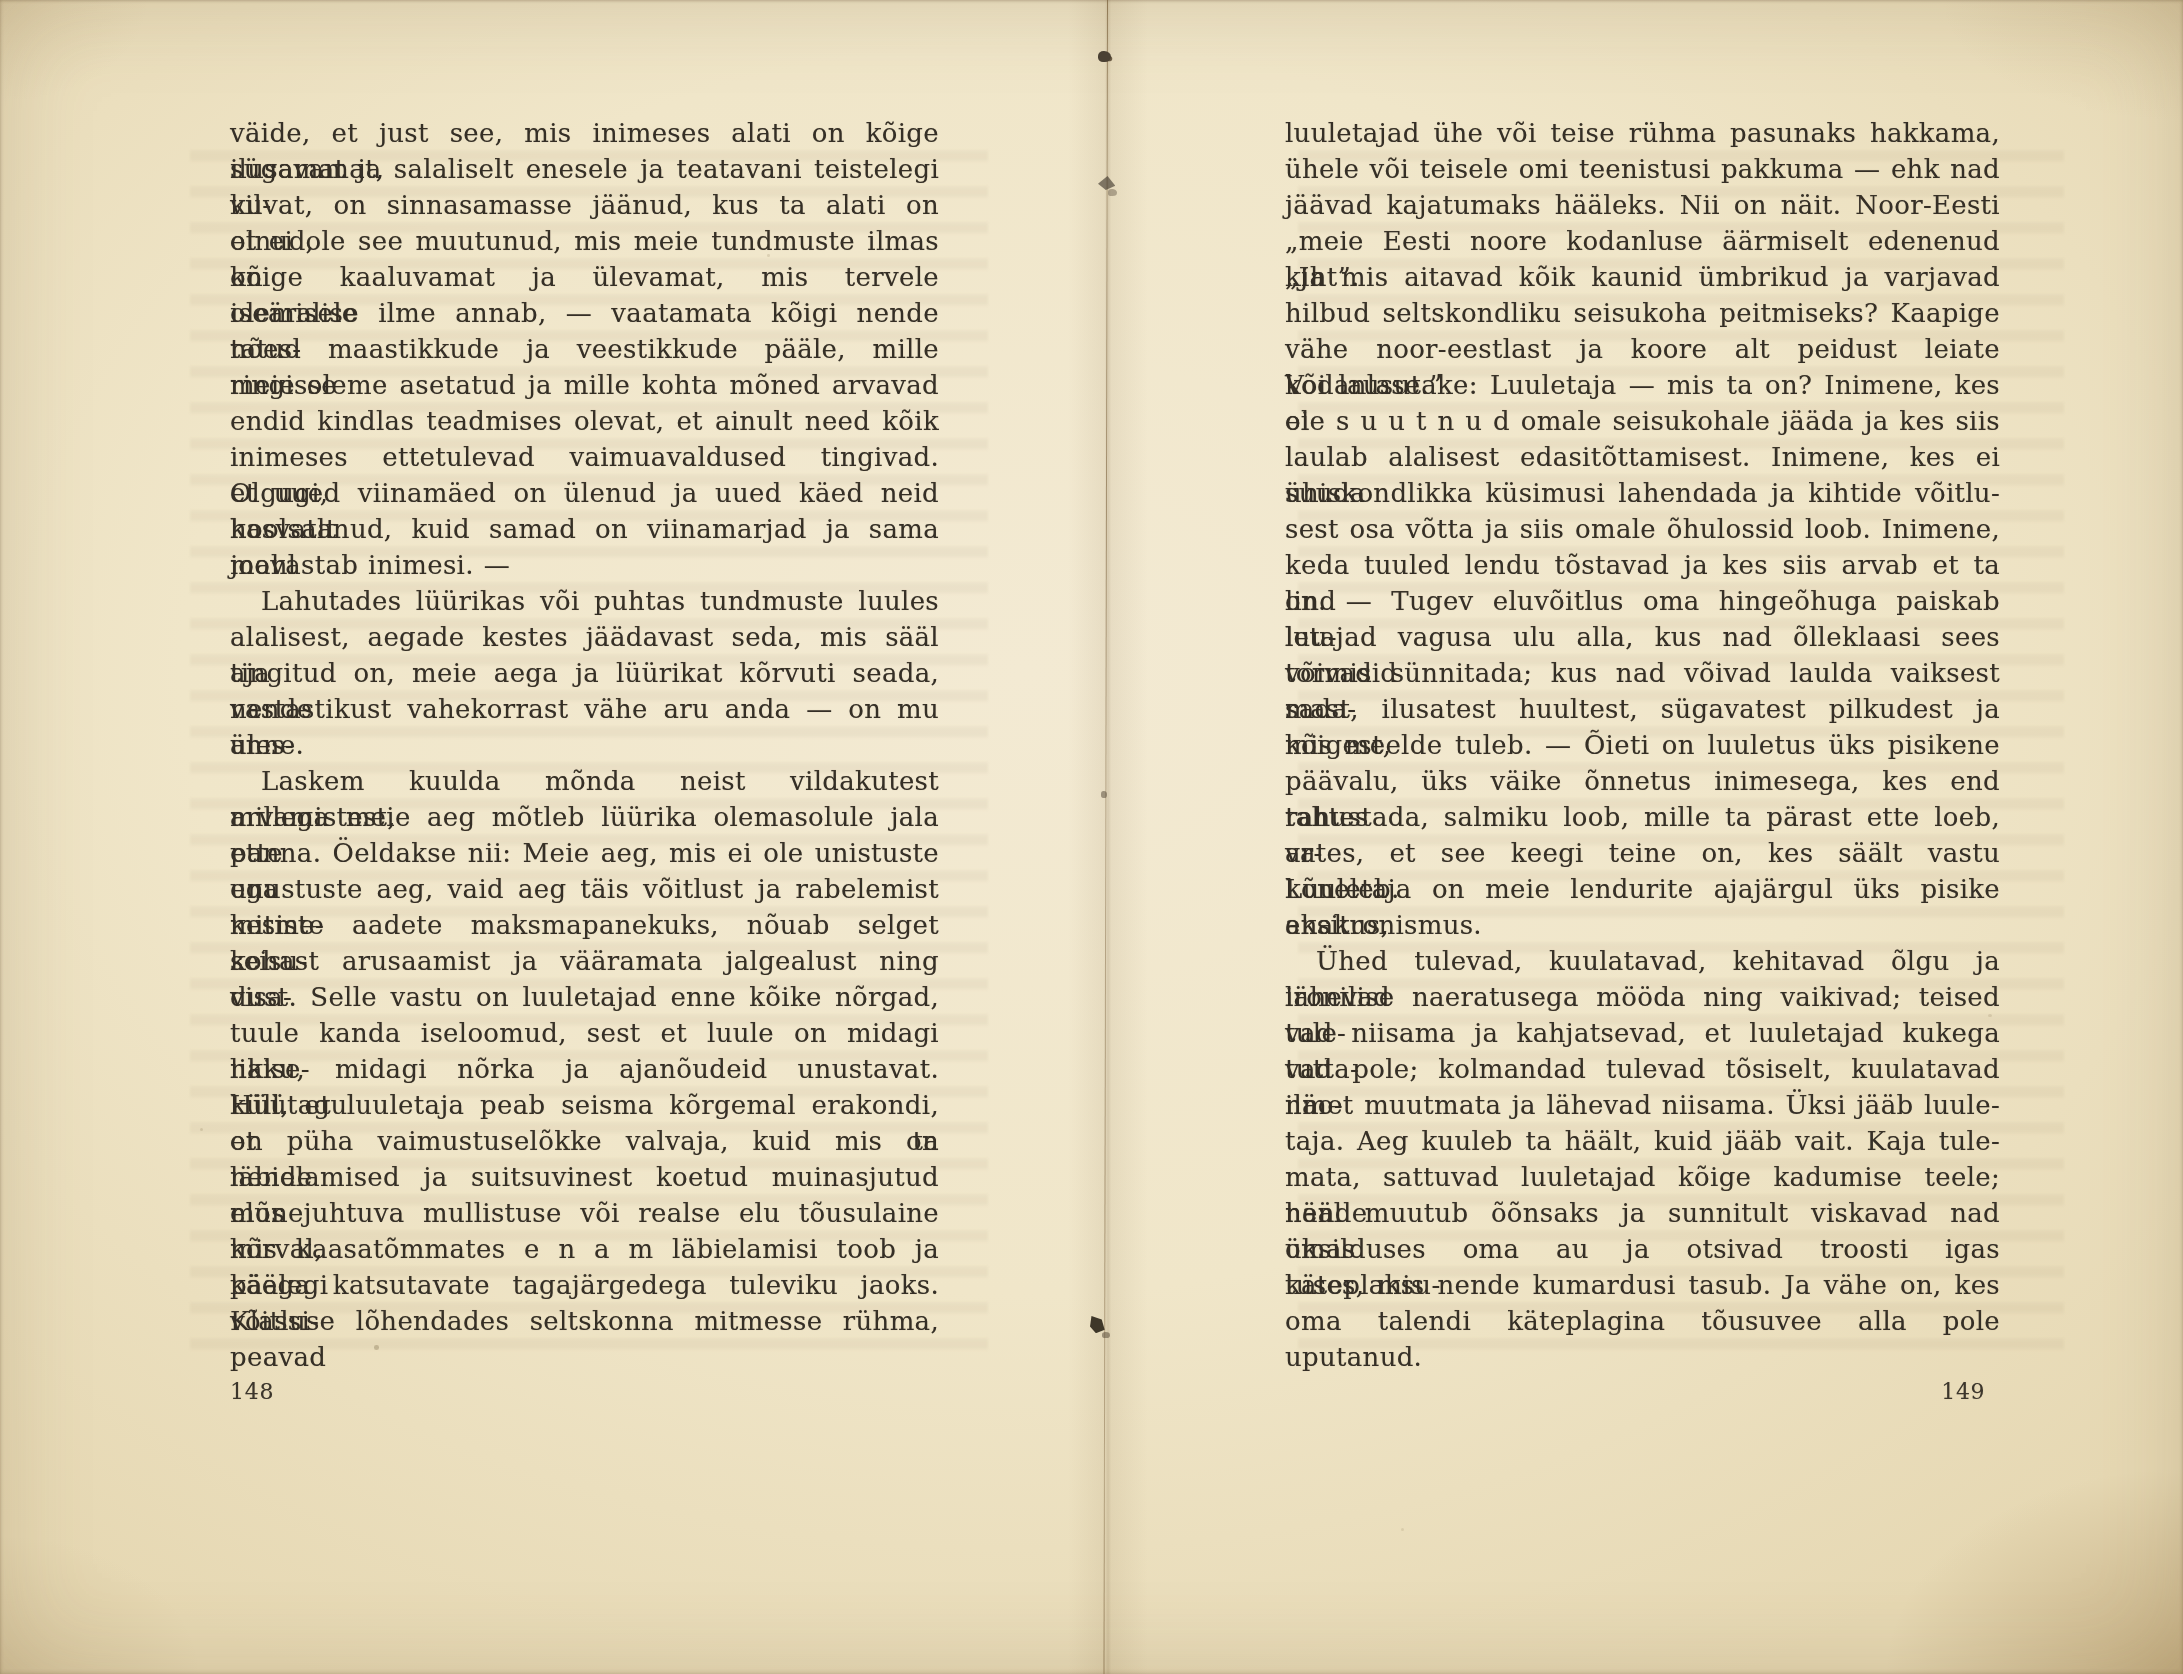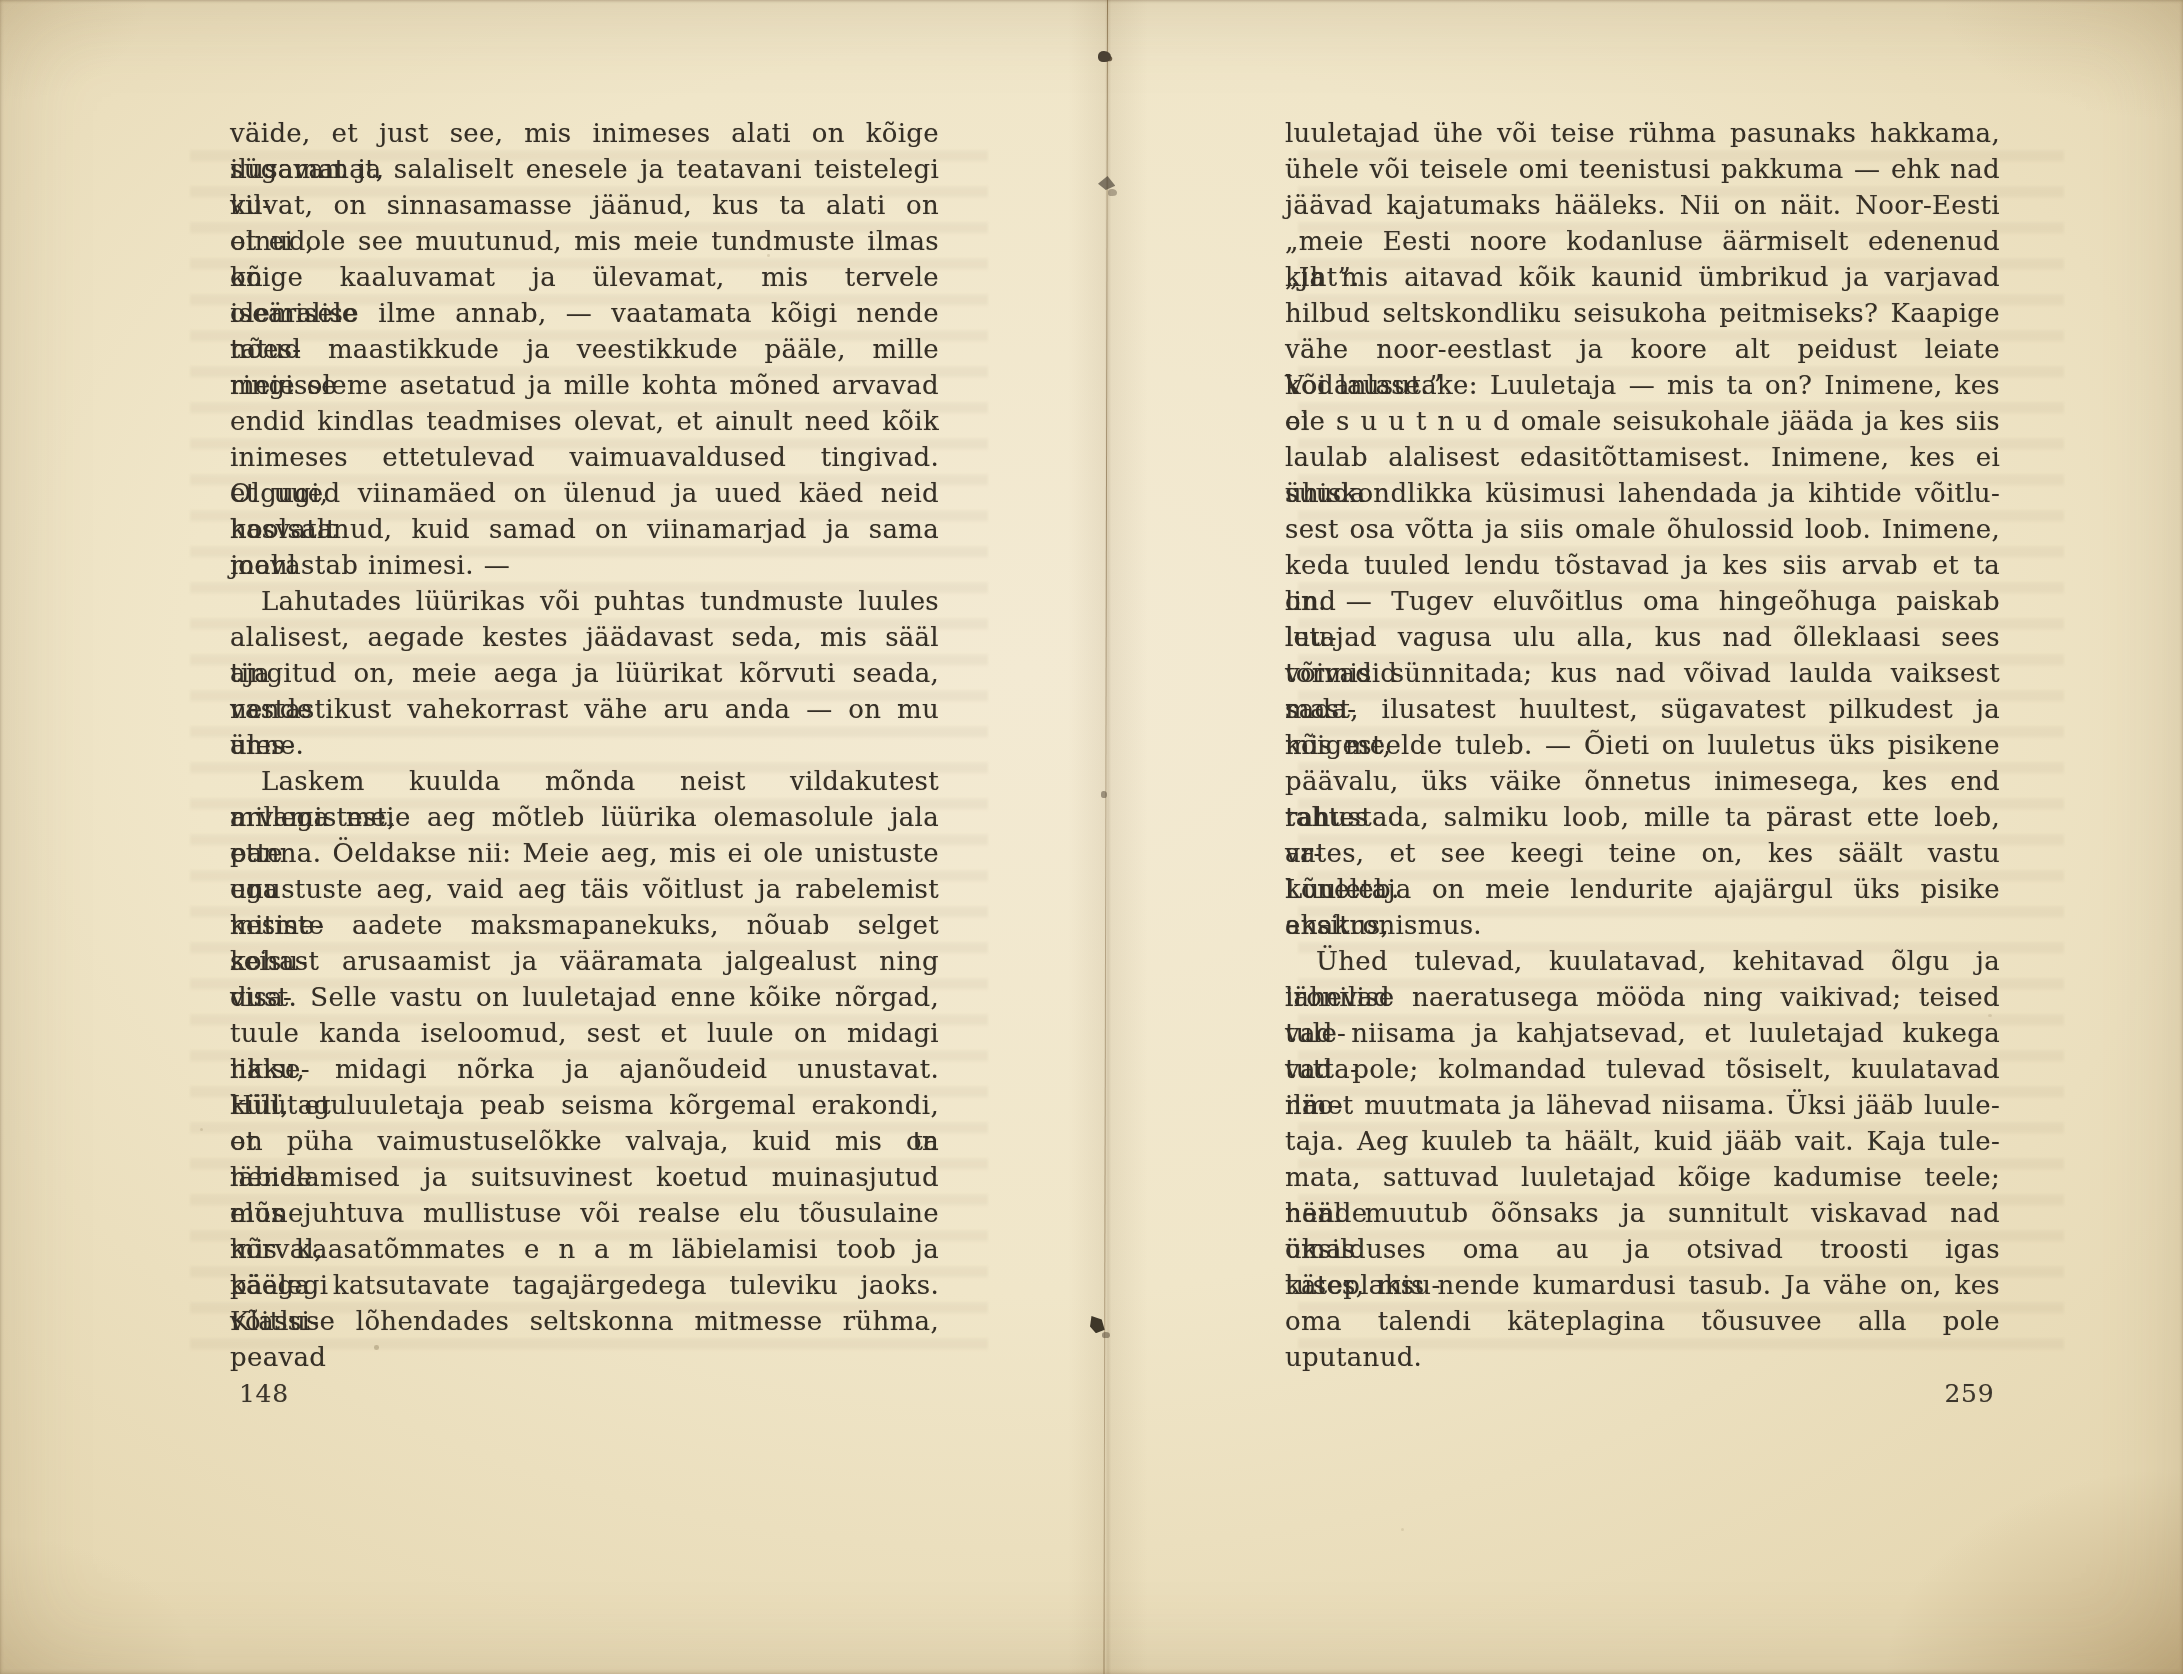--- a/index.html
+++ b/index.html
@@ -56,23 +56,22 @@
   .tb-right{left:177px;width:715px;} 
   .line{
     height:36px;line-height:36px;
     text-align:justify;text-align-last:justify;
     letter-spacing:0.3px;word-spacing:1.3px;
   }
   .line.no-just{text-align:left;text-align-last:left;}
   .line.indent{text-indent:31px;}
   .page-number{
     position:absolute;top:1379px;
-    color:#3c362c;font-size:25px;letter-spacing:0.7px;
+    color:#3c362c;font-size:22px;letter-spacing:0.7px;
     text-shadow:0 0 0.7px rgba(53,47,38,0.3);
-    margin-left:9px;
   }
   .pn-left{left:230px;}
   .pn-right{left:177px;width:715px;text-align:right;padding-right:14.7px;box-sizing:border-box;}
 </style>
 </head>
 <body>
 
 <div class="spread">
 
   <div class="page page-left">
@@ -145,21 +144,21 @@
         <div class="line">vad niisama ja kahjatsevad, et luuletajad kukega tutta-</div>
         <div class="line">vad pole; kolmandad tulevad tõsiselt, kuulatavad näo-</div>
         <div class="line">ilmet muutmata ja lähevad niisama.  Üksi jääb luule-</div>
         <div class="line">taja.  Aeg kuuleb ta häält, kuid jääb vait.  Kaja tule-</div>
         <div class="line">mata, sattuvad luuletajad kõige kadumise teele; nende</div>
         <div class="line">hääl muutub õõnsaks ja sunnitult viskavad  nad omas</div>
         <div class="line">üksilduses oma au ja otsivad troosti igas käteplaksu-</div>
         <div class="line">tuses, mis nende kumardusi tasub.  Ja vähe on, kes</div>
         <div class="line">oma talendi käteplagina tõusuvee alla pole uputanud.</div>
       </div>
-    <div class="page-number pn-right">259</div>
+    <div class="page-number pn-right">149</div>
   </div>
 
   <div class="gutter-shade"></div>
   <div class="crease-line"></div>
 
   <div class="speck s1"></div>
   <div class="speck s2"></div>
   <div class="speck s2b"></div>
   <div class="speck s3"></div>
   <div class="speck s4"></div>

